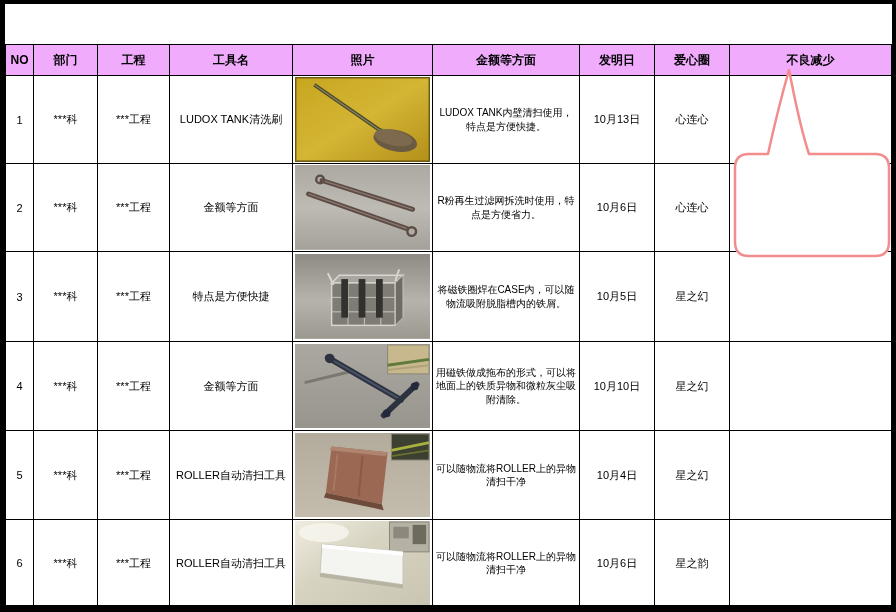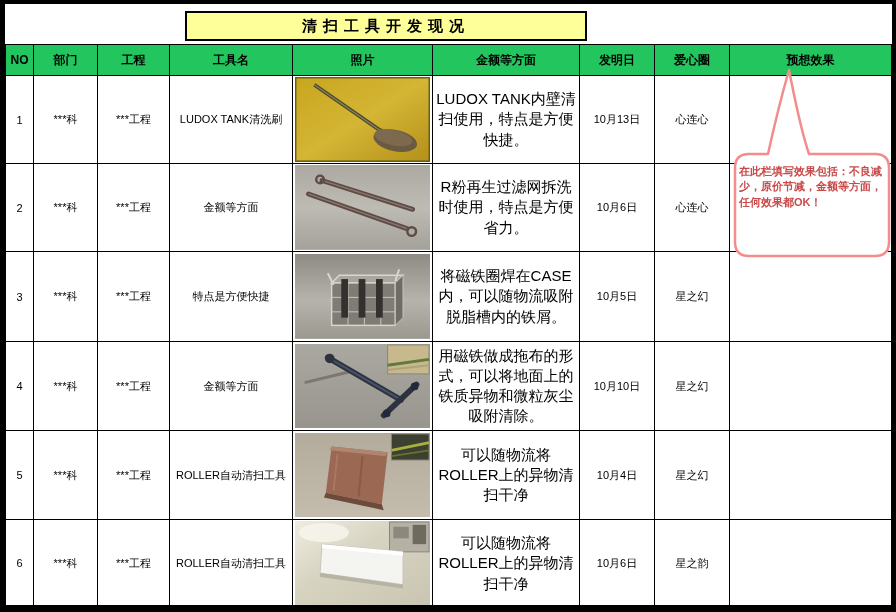--- a/index.html
+++ b/index.html
@@ -27,24 +27,24 @@
     border-collapse:collapse;table-layout:fixed;
     width:887px;
   }
   table.grid td,table.grid th{
     border:1px solid #000;
     padding:1px 2px;
     overflow:hidden;
     vertical-align:middle;
     text-align:center;
   }
-  th{background:#22c55e;font-size:12px;font-weight:bold;height:28px;}
+  th{background:#f0abfc;font-size:12px;font-weight:bold;height:28px;}
   td{font-size:11px;background:#fff;}
   td.photo-cell{padding:0;}
-  td.desc{font-size:15px;line-height:1.35;padding:2px 4px;margin-top:29px;}
+  td.desc{font-size:10px;line-height:1.35;padding:2px 4px;margin-top:29px;}
   td.effect{background:#fff;}
   .c-no{width:28px;}.c-dept{width:64px;}.c-proc{width:72px;}
   .c-tool{width:123px;}.c-photo{width:140px;}.c-desc{width:147px;}
   .c-date{width:75px;}.c-circle{width:75px;}.c-effect{width:162px;}
   .photo-cell svg{display:block;width:100%;height:100%;}
   .r1{height:88px;}.r2{height:88px;}.r3{height:90px;}
   .r4{height:89px;}.r5{height:89px;}.r6{height:87px;}
   .callout{
     position:absolute;left:718px;top:58px;width:178px;height:206px;
     pointer-events:none;
@@ -53,21 +53,20 @@
     position:absolute;left:734px;top:160px;width:150px;
     font-size:11px;font-weight:bold;color:#c94a4a;line-height:1.4;
     text-align:left;
   }
 </style>
 </head>
 <body>
 
 <div class="sheet">
 
-  <div class="title-box">清扫工具开发现况</div>
 
   <table class="grid">
     <colgroup>
       <col class="c-no">
         <col class="c-dept">
         <col class="c-proc">
         <col class="c-tool">
       <col class="c-photo">
         <col class="c-desc">
         <col class="c-date">
@@ -77,21 +76,21 @@
     <tbody>
         <tr>
       <th>NO</th>
       <th>部门</th>
       <th>工程</th>
       <th>工具名</th>
       <th>照片</th>
       <th>金额等方面</th>
       <th>发明日</th>
       <th>爱心圈</th>
-      <th>预想效果</th>
+      <th>不良减少</th>
     </tr>
 
     <tr class="r1">
       <td>1</td>
       <td>***科</td>
       <td>***工程</td>
       <td>LUDOX TANK清洗刷</td>
       <td class="photo-cell">
         <svg viewBox="0 0 140 88" preserveAspectRatio="none">
           <defs>
@@ -282,15 +281,14 @@
              L 152,92
              Q 166,92 166,106
              L 166,180
              Q 166,194 152,194
              L 26,194
              Q 12,194 12,180
              L 12,106
              Q 12,92 26,92
              Z" fill="#ffffff" stroke="#f38c8c" stroke-width="2.5" stroke-linejoin="round"></path>
   </svg>
-  <div class="callout-text">在此栏填写效果包括：不良减少，原价节减，金额等方面，任何效果都OK！</div>
 
 </div>
 
 </body></html>

